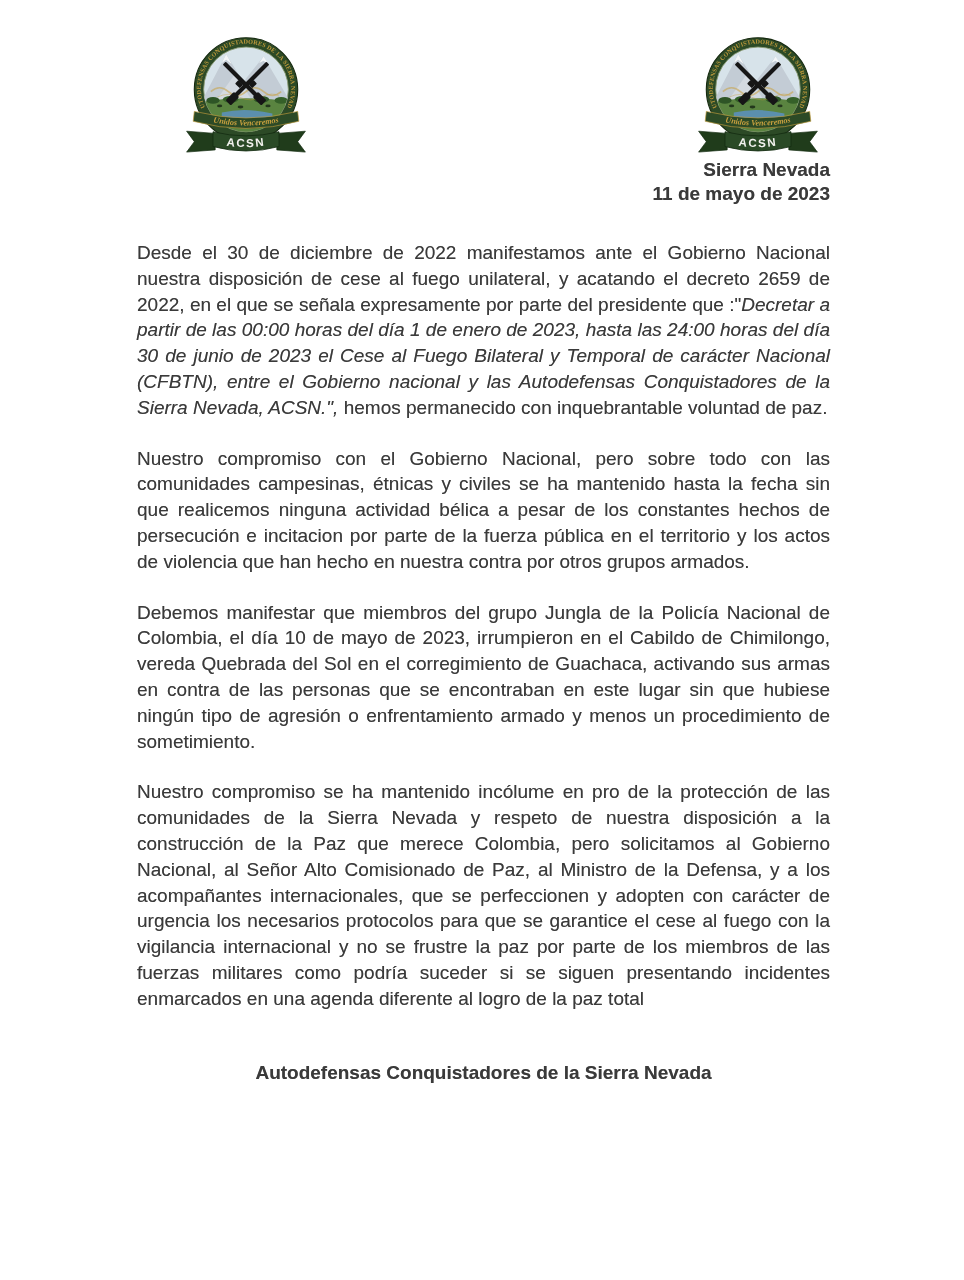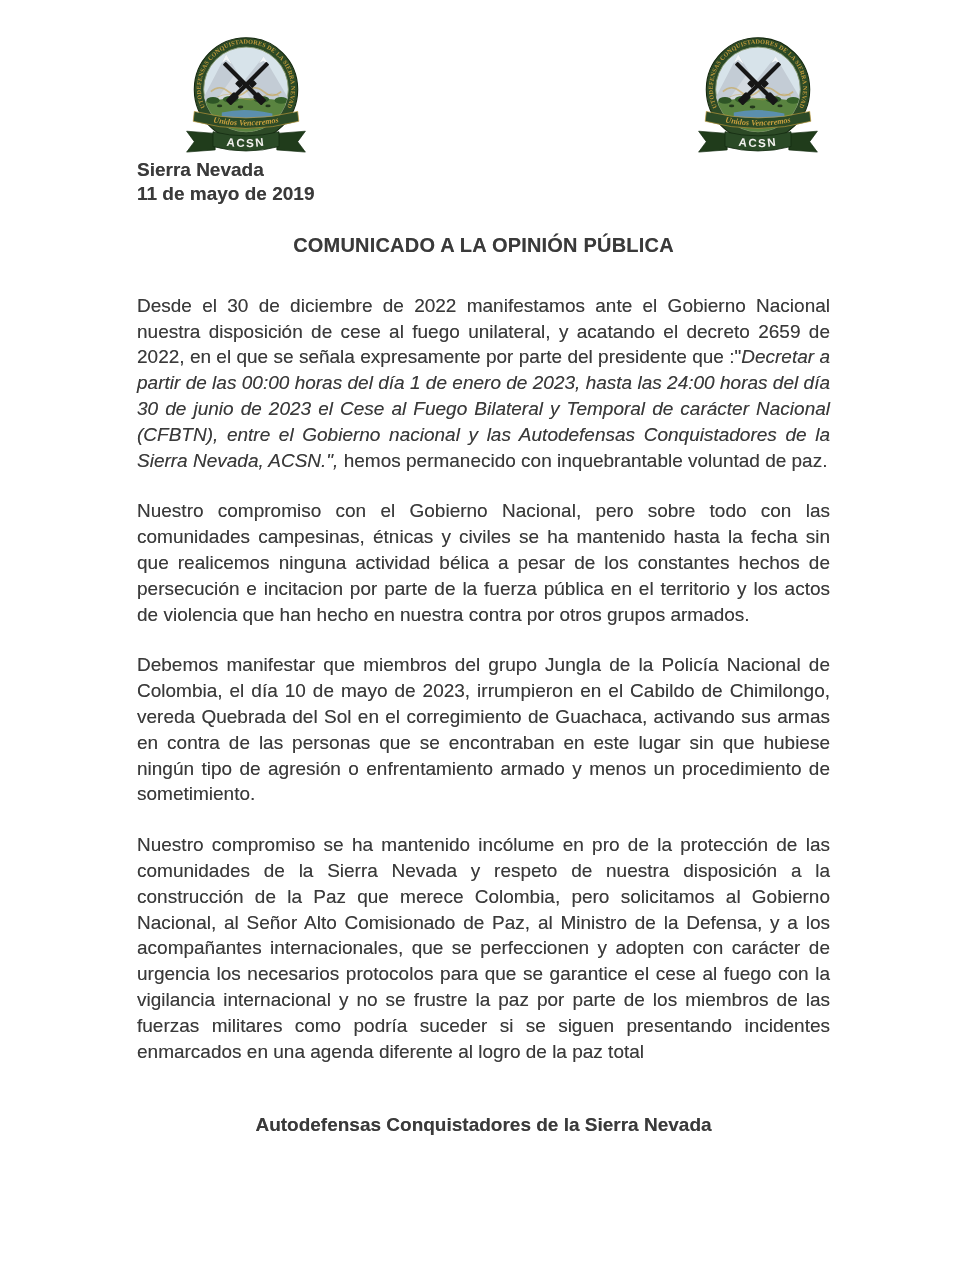--- a/index.html
+++ b/index.html
@@ -18,21 +18,21 @@
   .logo.left  { left: 180px; }
   .logo.right { left: 692px; }
 
   .content {
     position: absolute;
     left: 137px; top: 158px; width: 693px;
     font-size: 19px;
     line-height: 25.8px;
     text-shadow: 0 0 0.6px rgba(70,70,70,0.55);
   }
-  .dateline { text-align: left; font-weight: bold; line-height: 24px; }
+  .dateline { text-align: right; font-weight: bold; line-height: 24px; }
   .doc-title {
     text-align: center; font-weight: bold;
     font-size: 20px; margin-top: 27px; letter-spacing: 0.2px;
   }
   .body-text p {
     text-align: justify;
     margin: 0 0 0 0;
     margin-top: 25px;
   }
   .body-text p.first { margin-top: 34px; }
@@ -118,24 +118,23 @@
   </svg>
 
   <svg class="logo right" viewBox="0 0 120 112">
     <use href="#acsn-emblem"></use>
   </svg>
 
   <div class="content">
 
     <div class="dateline">
       <div>Sierra Nevada</div>
-      <div>11 de mayo de 2019</div>
+      <div>11 de mayo de 2023</div>
     </div>
 
-    <div class="doc-title">COMUNICADO A LA OPINIÓN PÚBLICA</div>
 
     <div class="body-text">
       <p class="first"><span>Desde el 30 de diciembre de 2022 manifestamos ante el Gobierno Nacional nuestra disposición de cese al fuego unilateral,  y acatando el decreto 2659 de 2022, en el que se señala expresamente por parte del presidente que :"</span><span class="quote-italic">Decretar a partir de las 00:00 horas del día 1 de enero de 2023, hasta las 24:00 horas del día 30 de junio de 2023 el Cese al Fuego Bilateral y Temporal de carácter Nacional (CFBTN), entre el Gobierno nacional y las Autodefensas Conquistadores de la Sierra Nevada, ACSN.",</span><span>  hemos permanecido con inquebrantable voluntad de paz.</span></p>
 
       <p>Nuestro compromiso con el Gobierno Nacional, pero sobre todo con las comunidades campesinas, étnicas y civiles se ha mantenido hasta la fecha sin que realicemos ninguna actividad bélica a pesar de los constantes hechos de persecución e incitacion por parte de la fuerza pública en el territorio y los actos de violencia que han hecho en nuestra contra por otros grupos armados.</p>
       <p>Debemos manifestar que miembros del grupo Jungla de la Policía Nacional de Colombia, el día 10 de mayo de 2023, irrumpieron en el Cabildo de Chimilongo, vereda Quebrada del Sol en el corregimiento de Guachaca, activando sus armas en contra de las personas que se encontraban en este lugar sin que hubiese ningún tipo de agresión o enfrentamiento armado y menos un procedimiento de sometimiento.</p>
       <p>Nuestro compromiso se ha mantenido incólume en pro de la protección de las comunidades de la Sierra Nevada y respeto de nuestra disposición a la construcción de la Paz que merece Colombia, pero solicitamos al Gobierno Nacional, al Señor Alto Comisionado de Paz, al Ministro de la Defensa, y a los acompañantes internacionales,  que se perfeccionen y adopten  con carácter de urgencia los necesarios protocolos para que se garantice el cese al fuego con la vigilancia internacional y no se frustre la paz por parte de los miembros de las fuerzas militares como podría suceder si se siguen presentando incidentes enmarcados en una agenda diferente al logro de la paz total</p>
     </div>
 
     <div class="footer">

